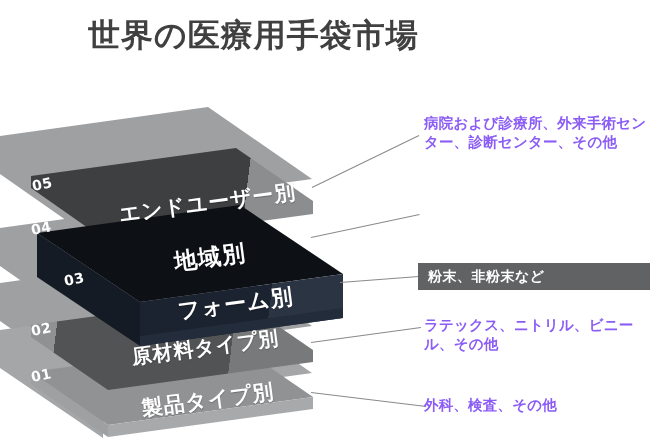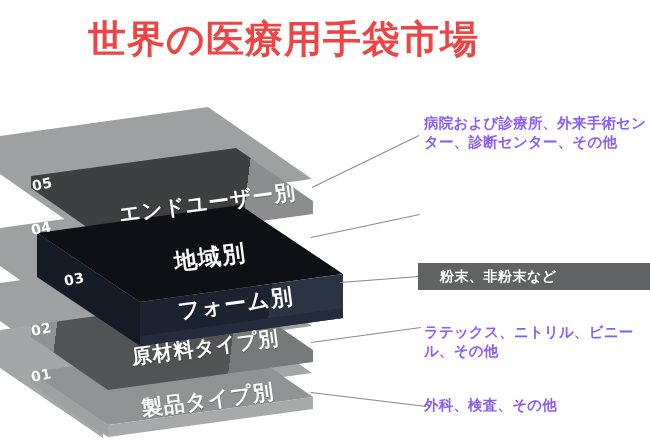--- a/index.html
+++ b/index.html
@@ -49,23 +49,23 @@
   }
   .cline{position:absolute;height:1.2px;background:#8A8A8A;transform-origin:left center;}
   .desc{
     position:absolute;width:226px;color:#8b5cf6;font-size:14.5px;line-height:19px;
     font-weight:600;letter-spacing:.2px;
   }
   .desc-box{
     position:absolute;left:418px;top:263px;width:232px;height:27px;
     background:#616264;display:flex;align-items:center;
   }
-  .desc-box span{color:#fff;font-size:14px;font-weight:700;padding-left:22px;letter-spacing:.5px;}
+  .desc-box span{color:#fff;font-size:14px;font-weight:700;padding-left:10px;letter-spacing:.5px;}
   .title{
-    position:absolute;left:88px;top:14px;font-size:38px;font-weight:700;color:#ef4444;
+    position:absolute;left:88px;top:14px;font-size:32px;font-weight:700;color:#404040;
     letter-spacing:1px;white-space:nowrap;
   }
 </style>
 </head>
 <body>
 
 <div id="stage">
 
   <div class="title">世界の医療用手袋市場</div>
 
@@ -102,16 +102,16 @@
   <div class="cline" style="left:312px;top:187px;width:119px;transform:rotate(-25.9deg);"></div>
   <div class="cline" style="left:311px;top:237px;width:111px;transform:rotate(-12deg);"></div>
   <div class="cline" style="left:340px;top:282px;width:79px;transform:rotate(-4.4deg);"></div>
   <div class="cline" style="left:311px;top:342px;width:111px;transform:rotate(-7.8deg);"></div>
   <div class="cline" style="left:311px;top:392px;width:116px;transform:rotate(6.9deg);"></div>
 
   <div class="desc" style="left:424px;top:114px;">病院および診療所、外来手術センター、診断センター、その他</div>
   <div class="desc-box">
     <span>粉末、非粉末など</span>
   </div>
-  <div class="desc" style="left:424px;top:316px;margin-top:7px;">ラテックス、ニトリル、ビニール、その他</div>
+  <div class="desc" style="left:424px;top:316px;">ラテックス、ニトリル、ビニール、その他</div>
   <div class="desc" style="left:424px;top:396px;">外科、検査、その他</div>
 
 </div>
 
 </body></html>

